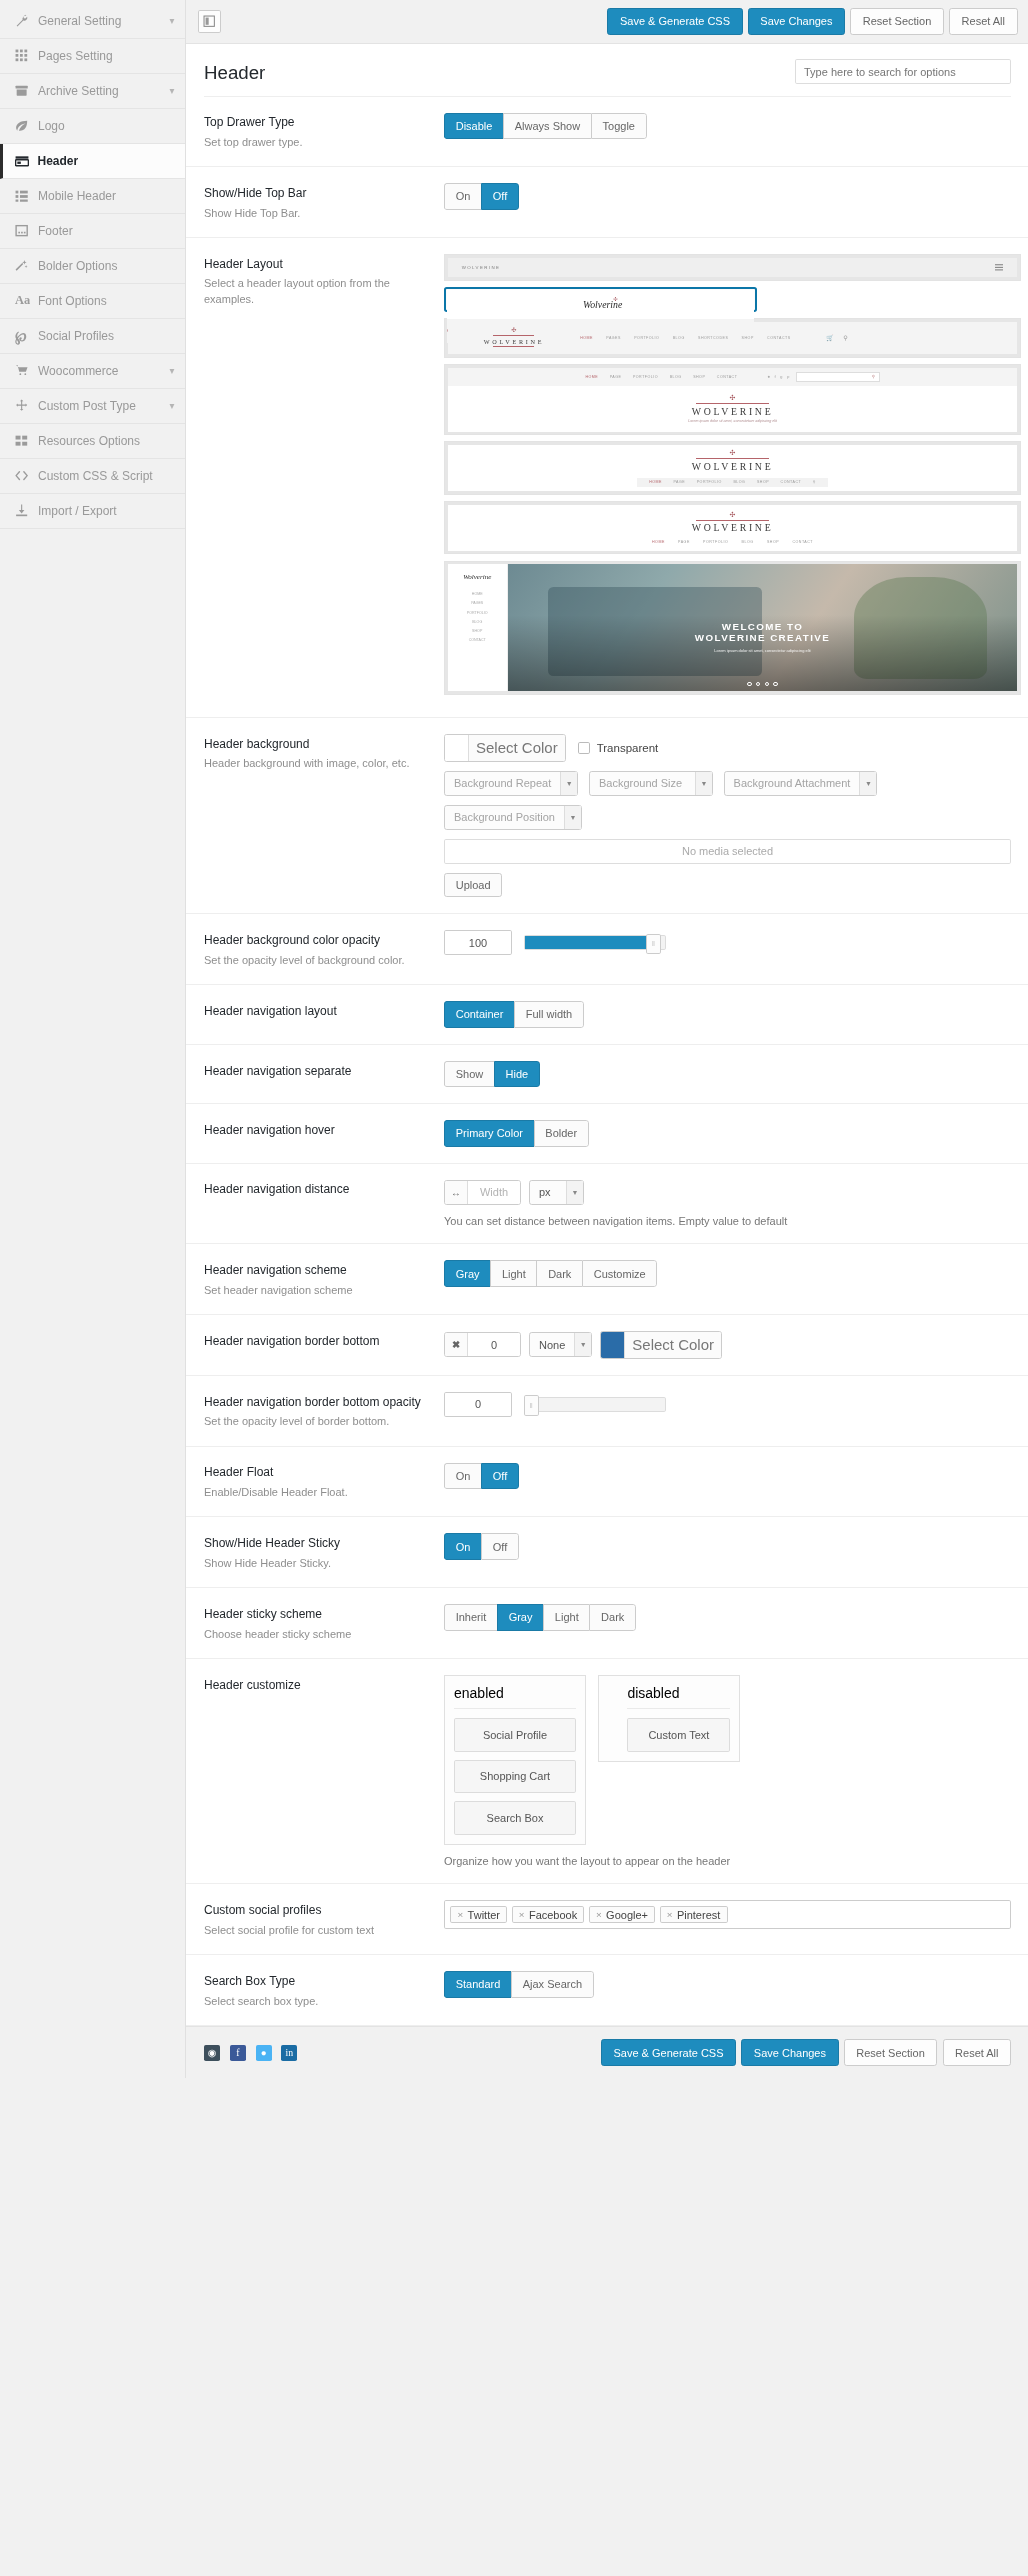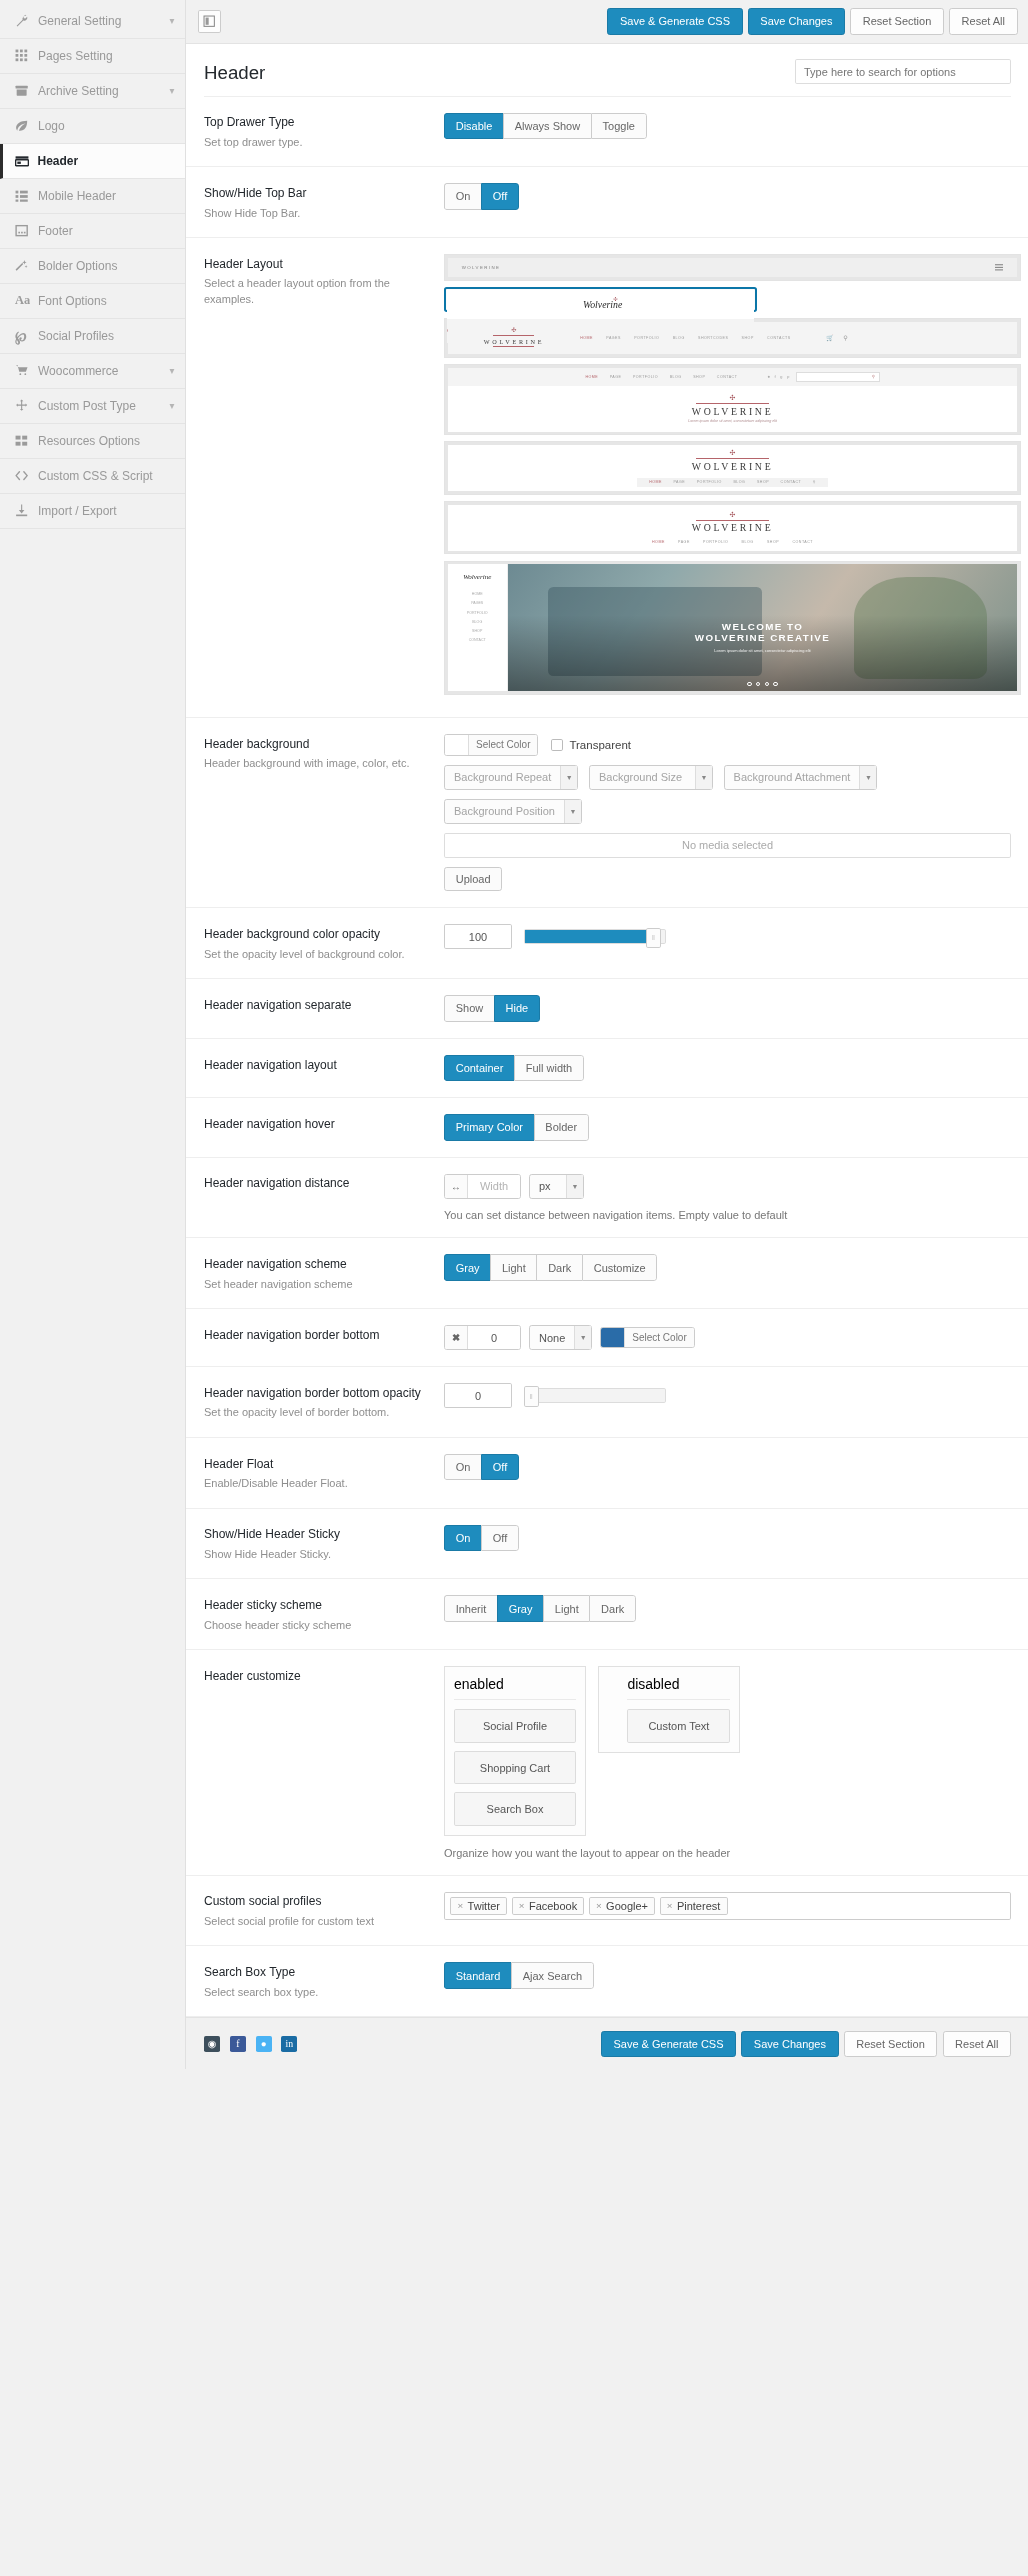--- a/index.html
+++ b/index.html
@@ -155,21 +155,21 @@
   }
   .wolf-rule { height:0.9px; background:#b5646a; margin: 1.8px auto; }
   .wolf-animal { color:#a85b61; font-size:8px; line-height:1; }
 
   
   .colorpick { display: inline-flex; border: 0.9px solid #ccc; border-radius: 2.7px; overflow:hidden; vertical-align: middle;}
   .colorpick .swatch { width: 23px; background: #fff; }
   .colorpick .swatch.blue { background: #2a6ca8; }
   .colorpick .ctext {
     background: #fbfbfb; border-left: 0.9px solid #ddd;
-    padding: 4.4px 7px; font-size: 10px; color: #777;
+    padding: 4.4px 7px; font-size: 15px; color: #777;
   }
   .chk-wrap { display:inline-flex; align-items:center; gap:6.2px; margin-left: 12.4px; vertical-align: middle;}
   .chkbox { width:12.4px; height:12.4px; border:0.9px solid #bbb; background:#fff; border-radius:1.8px; }
   .chk-lbl { font-size: 11.5px; color:#444; }
 
   
   .selrow { margin-top: 9px; display: flex; gap: 10.7px; flex-wrap: wrap; }
   .sel {
     display:inline-flex; align-items:stretch;
     border:0.9px solid #ccc; border-radius:2.7px; background:#fcfcfc;
@@ -739,38 +739,38 @@
           <div class="track">
             <div class="fill" style="width:88%;"></div>
             <div class="knob" style="left:86%;">‖</div>
           </div>
         </div>
       </div>
     </div>
 
     <div class="field">
       <div class="f-label">
+        <div class="f-title">Header navigation layout</div>
+      </div>
+      <div class="f-ctrl">
+        <div class="bgroup">
+          <span class="on">Container</span>
+          <span>Full width</span>
+        </div>
+      </div>
+    </div>
+
+    <div class="field">
+      <div class="f-label">
         <div class="f-title">Header navigation separate</div>
       </div>
       <div class="f-ctrl">
         <div class="bgroup">
           <span>Show</span>
           <span class="on">Hide</span>
-        </div>
-      </div>
-    </div>
-
-    <div class="field">
-      <div class="f-label">
-        <div class="f-title">Header navigation layout</div>
-      </div>
-      <div class="f-ctrl">
-        <div class="bgroup">
-          <span class="on">Container</span>
-          <span>Full width</span>
         </div>
       </div>
     </div>
 
     <div class="field">
       <div class="f-label">
         <div class="f-title">Header navigation hover</div>
       </div>
       <div class="f-ctrl">
         <div class="bgroup">

